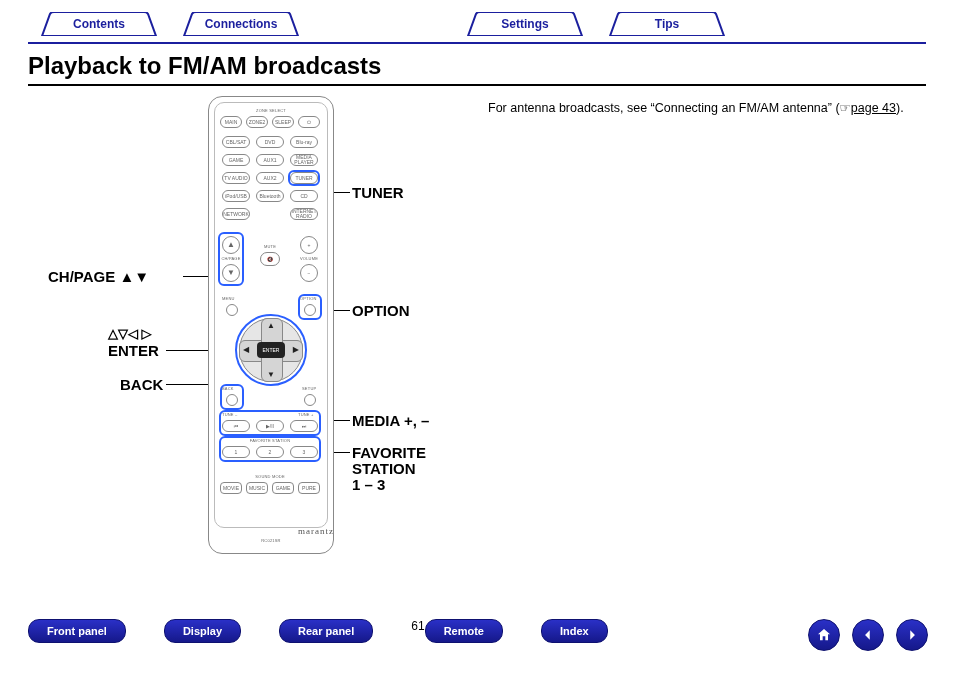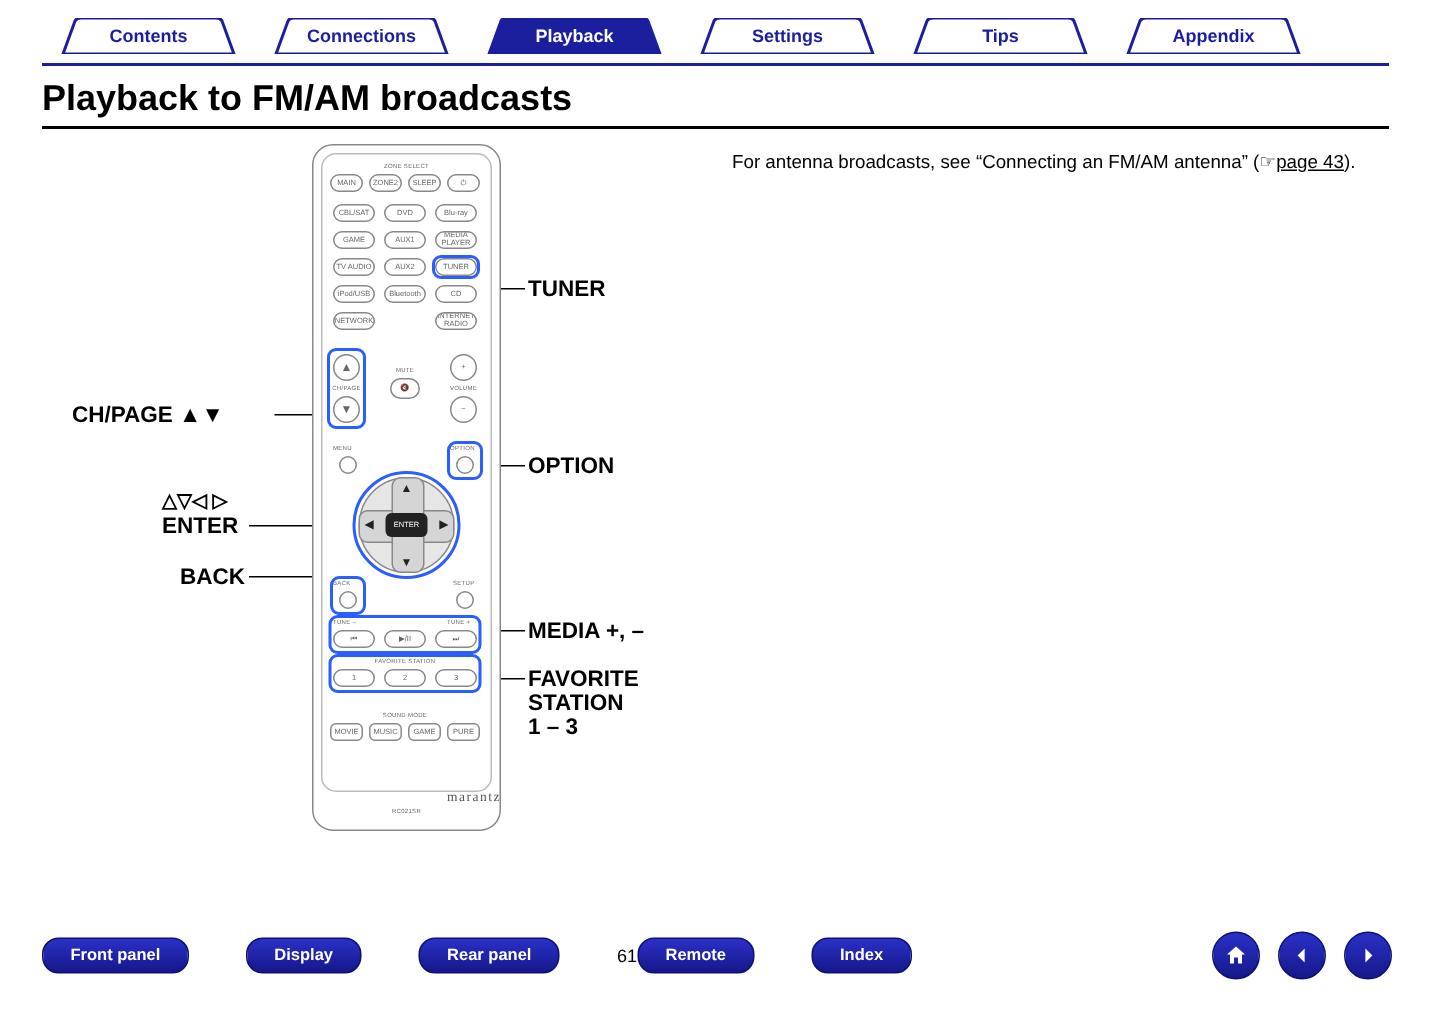--- a/index.html
+++ b/index.html
@@ -72,21 +72,21 @@
 
   .hi { border:2px solid var(--hi-box); border-radius:6px; position:absolute; box-sizing:border-box; }
 
   
   .call { position:absolute; font-size:15px; font-weight:bold; color:#000; white-space:nowrap; }
   .call.small-sym { font-size:13px; }
   .leader { position:absolute; height:1px; background:#000; }
   .leader-v { position:absolute; width:1px; background:#000; }
 
   
-  .bottom { position:absolute; left:28px; right:26px; bottom:18px; height:36px; display:flex; align-items:center; }
+  .bottom { position:absolute; left:28px; right:26px; bottom:18px; height:36px; display:flex; }
   .navbtn {
     height:22px; padding:0 18px; border-radius:11px;
     background: linear-gradient(#2a30c7,#15188a);
     color:#fff; font-size:11px; font-weight:bold; line-height:22px;
     cursor:pointer; margin-right:38px; border:1px solid #0e1170;
   }
   .pagenum { font-size:12px; color:#000; }
   .circle-btn {
     width:30px; height:30px; border-radius:50%;
     background: linear-gradient(#2a30c7,#15188a);
@@ -108,43 +108,31 @@
           <path d="M14 24 L22 2 Q23 0 26 0 L116 0 Q119 0 120 2 L128 24 Z" fill="#fff" stroke="#1b1f9e" stroke-width="2"></path>
         </svg>
       <span>Connections</span>
     </div>
     <div class="tab" style="left:0px">
       <svg viewBox="0 0 142 24" preserveAspectRatio="none">
           <path d="M14 24 L22 2 Q23 0 26 0 L116 0 Q119 0 120 2 L128 24 Z" fill="#fff" stroke="#1b1f9e" stroke-width="2"></path>
         </svg>
       <span>Contents</span>
     </div>
-    <div class="tab active" style="left:284px">
-      <svg viewBox="0 0 142 24" preserveAspectRatio="none">
-          <path d="M14 24 L22 2 Q23 0 26 0 L116 0 Q119 0 120 2 L128 24 Z" fill="#1b1f9e" stroke="#1b1f9e" stroke-width="2"></path>
-        </svg>
-      <span>Playback</span>
-    </div>
     <div class="tab" style="left:426px">
       <svg viewBox="0 0 142 24" preserveAspectRatio="none">
           <path d="M14 24 L22 2 Q23 0 26 0 L116 0 Q119 0 120 2 L128 24 Z" fill="#fff" stroke="#1b1f9e" stroke-width="2"></path>
         </svg>
       <span>Settings</span>
     </div>
     <div class="tab" style="left:568px">
       <svg viewBox="0 0 142 24" preserveAspectRatio="none">
           <path d="M14 24 L22 2 Q23 0 26 0 L116 0 Q119 0 120 2 L128 24 Z" fill="#fff" stroke="#1b1f9e" stroke-width="2"></path>
         </svg>
       <span>Tips</span>
-    </div>
-    <div class="tab" style="left:710px">
-      <svg viewBox="0 0 142 24" preserveAspectRatio="none">
-          <path d="M14 24 L22 2 Q23 0 26 0 L116 0 Q119 0 120 2 L128 24 Z" fill="#fff" stroke="#1b1f9e" stroke-width="2"></path>
-        </svg>
-      <span>Appendix</span>
     </div>
   </div>
 
   <div class="heading">Playback to FM/AM broadcasts</div>
   <div class="hr"></div>
 
   <div class="body">
     <div class="left-col">
 
       <div class="call" style="left:20px; top:172px;">

